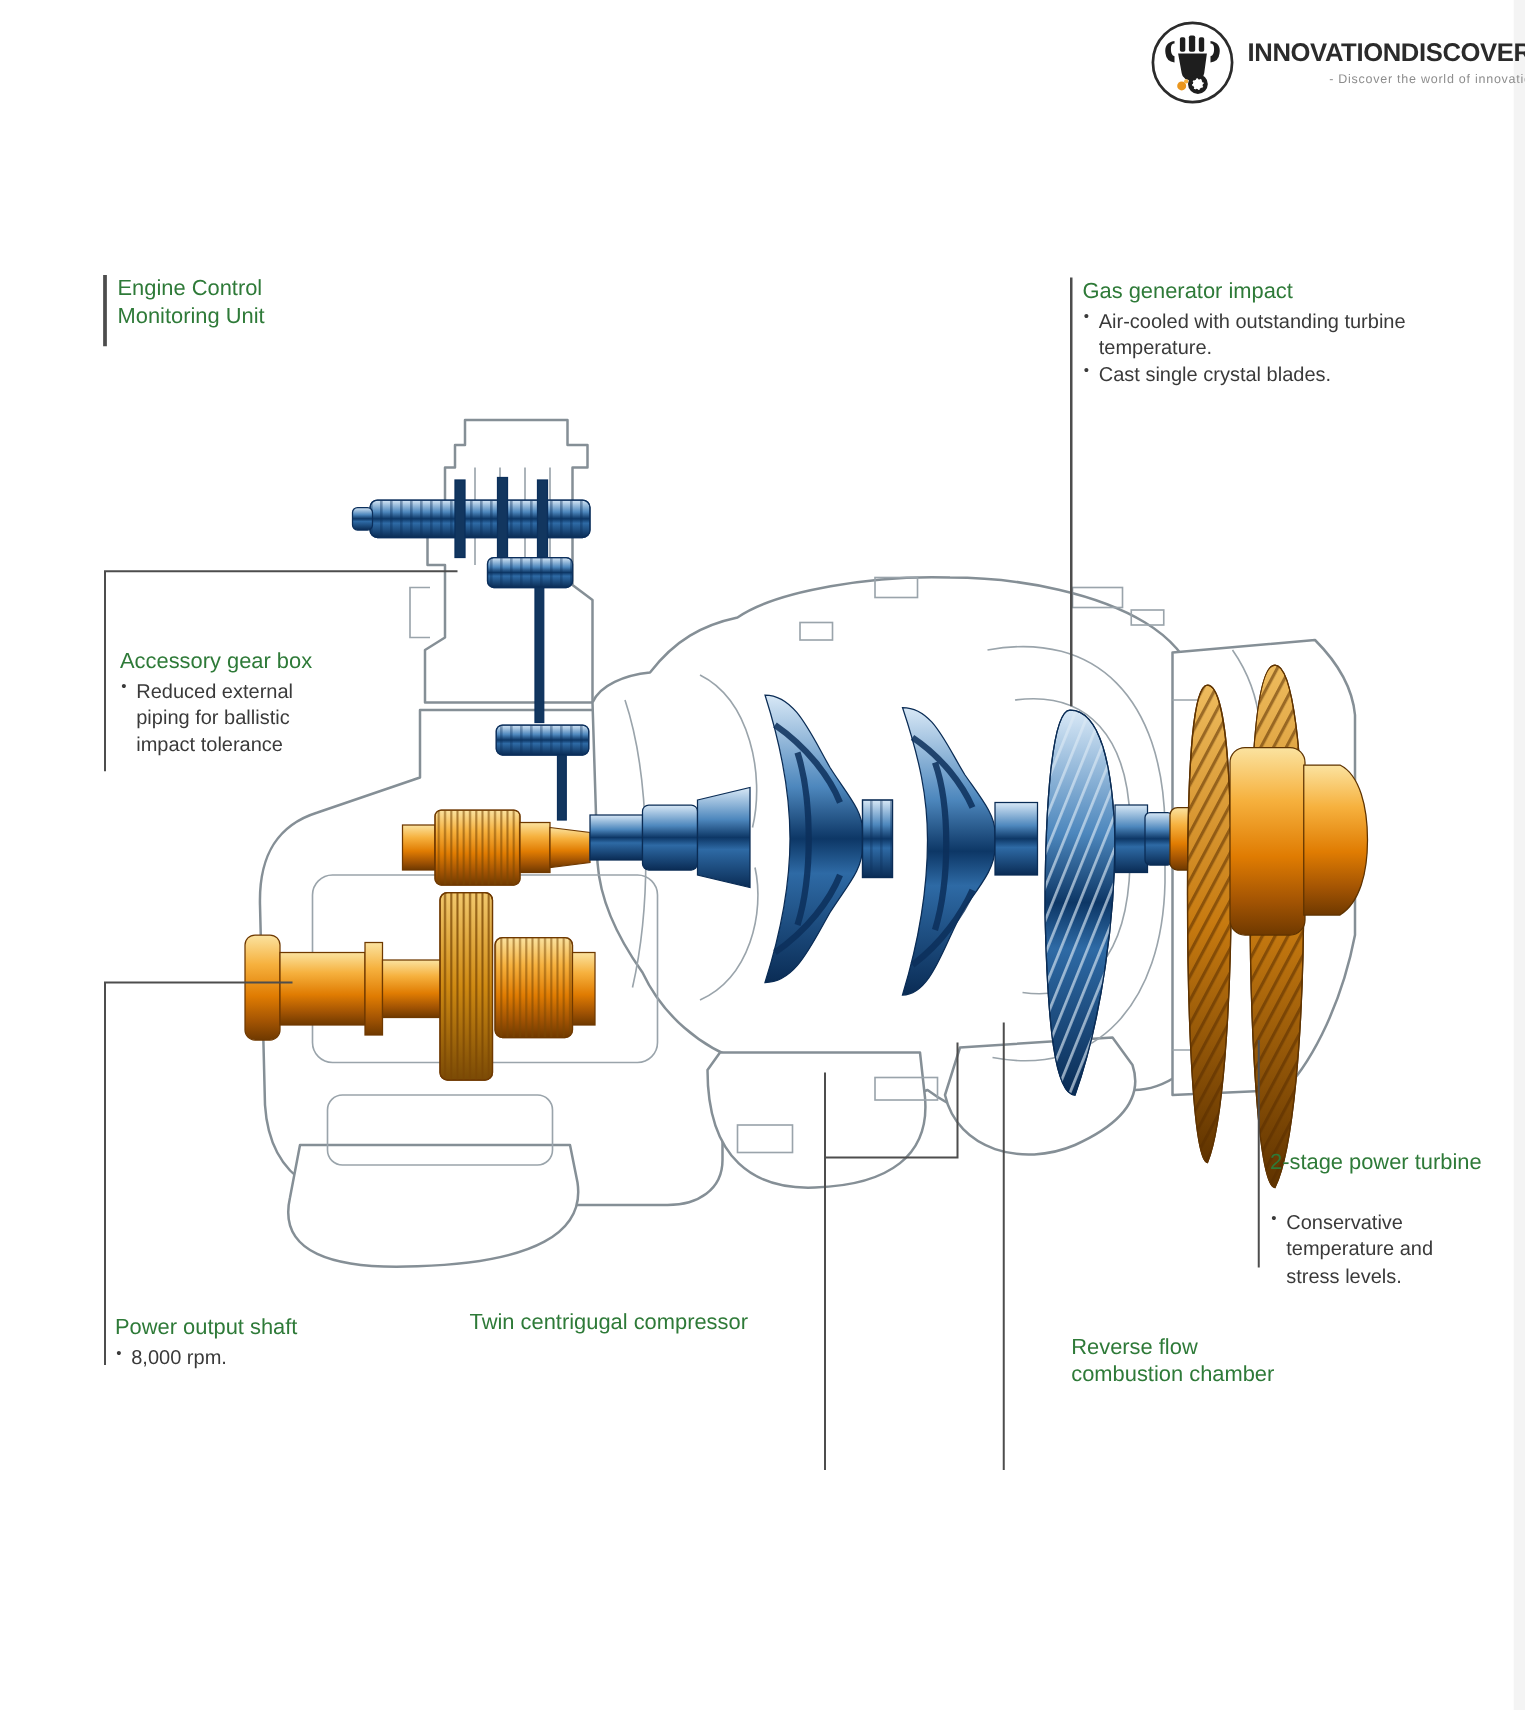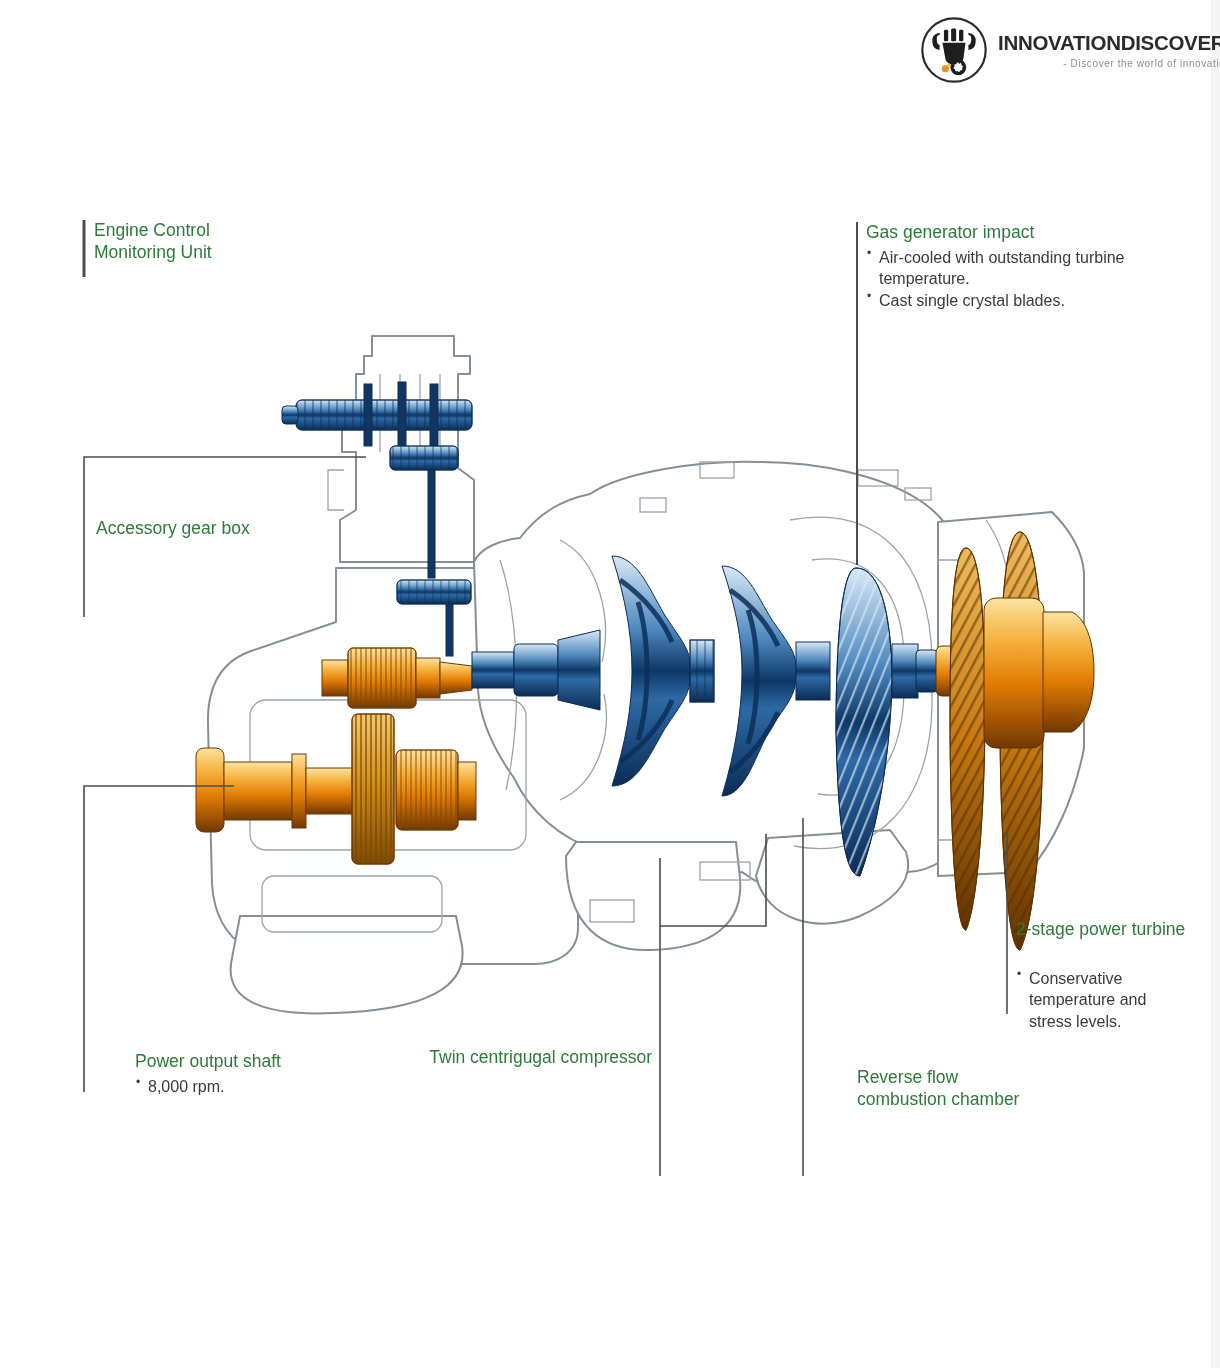--- a/index.html
+++ b/index.html
@@ -16,21 +16,21 @@
   .logo-title{font-size:20.5px;font-weight:800;color:#2b2b2b;letter-spacing:-0.3px;white-space:nowrap;}
   .logo-tagline{font-size:10px;color:#8d8d8d;letter-spacing:0.6px;margin-top:3px;white-space:nowrap;}
   
   .art{position:absolute;left:0;top:0;width:1220px;height:1368px;}
   
   .label{position:absolute;}
   .label h3{margin:0;color:#2e7a38;font-size:17.5px;line-height:1.26;font-weight:normal;}
   .label ul{list-style:none;margin:4px 0 0 0;padding:0;color:#3a3a3a;font-size:16px;line-height:1.33;}
   .label li{position:relative;padding-left:13px;}
   .label li::before{content:"\2022";position:absolute;left:1px;top:-1px;font-size:12px;color:#3a3a3a;}
-  .label.align-right{text-align:right;}
+  .label.align-right{text-align:center;}
   .label.align-right li{padding-left:0;}
   .label.align-right li::before{content:"\2022\00a0";position:static;font-size:12px;}
 </style>
 </head>
 <body>
 
 <div class="edge-strip"></div>
 
 <div class="logo">
   <svg class="logo-icon" viewBox="0 0 100 100">
@@ -241,30 +241,33 @@
 <div class="label" style="left:866px;top:221px;width:262px;">
   <h3>Gas generator impact</h3>
   <ul>
     <li>Air-cooled with outstanding turbine temperature.</li>
     <li>Cast single crystal blades.</li>
   </ul>
 </div>
 
 <div class="label" style="left:96px;top:517px;width:178px;">
   <h3>Accessory gear box</h3>
+  <ul>
+    <li>Reduced external piping for ballistic impact tolerance</li>
+  </ul>
 </div>
 
 <div class="label" style="left:1016px;top:918px;width:186px;">
   <h3>2-stage power turbine</h3>
   <ul style="width:152px;margin-top:28px;">
     <li>Conservative temperature and stress levels.</li>
   </ul>
 </div>
 
-<div class="label" style="left:92px;top:1050px;width:190px;margin-left:43px;">
+<div class="label" style="left:92px;top:1050px;width:190px;">
   <h3>Power output shaft</h3>
   <ul>
     <li>8,000 rpm.</li>
   </ul>
 </div>
 
 <div class="label align-right" style="left:322px;top:1046px;width:330px;">
   <h3>Twin centrigugal compressor</h3>
 </div>
 

